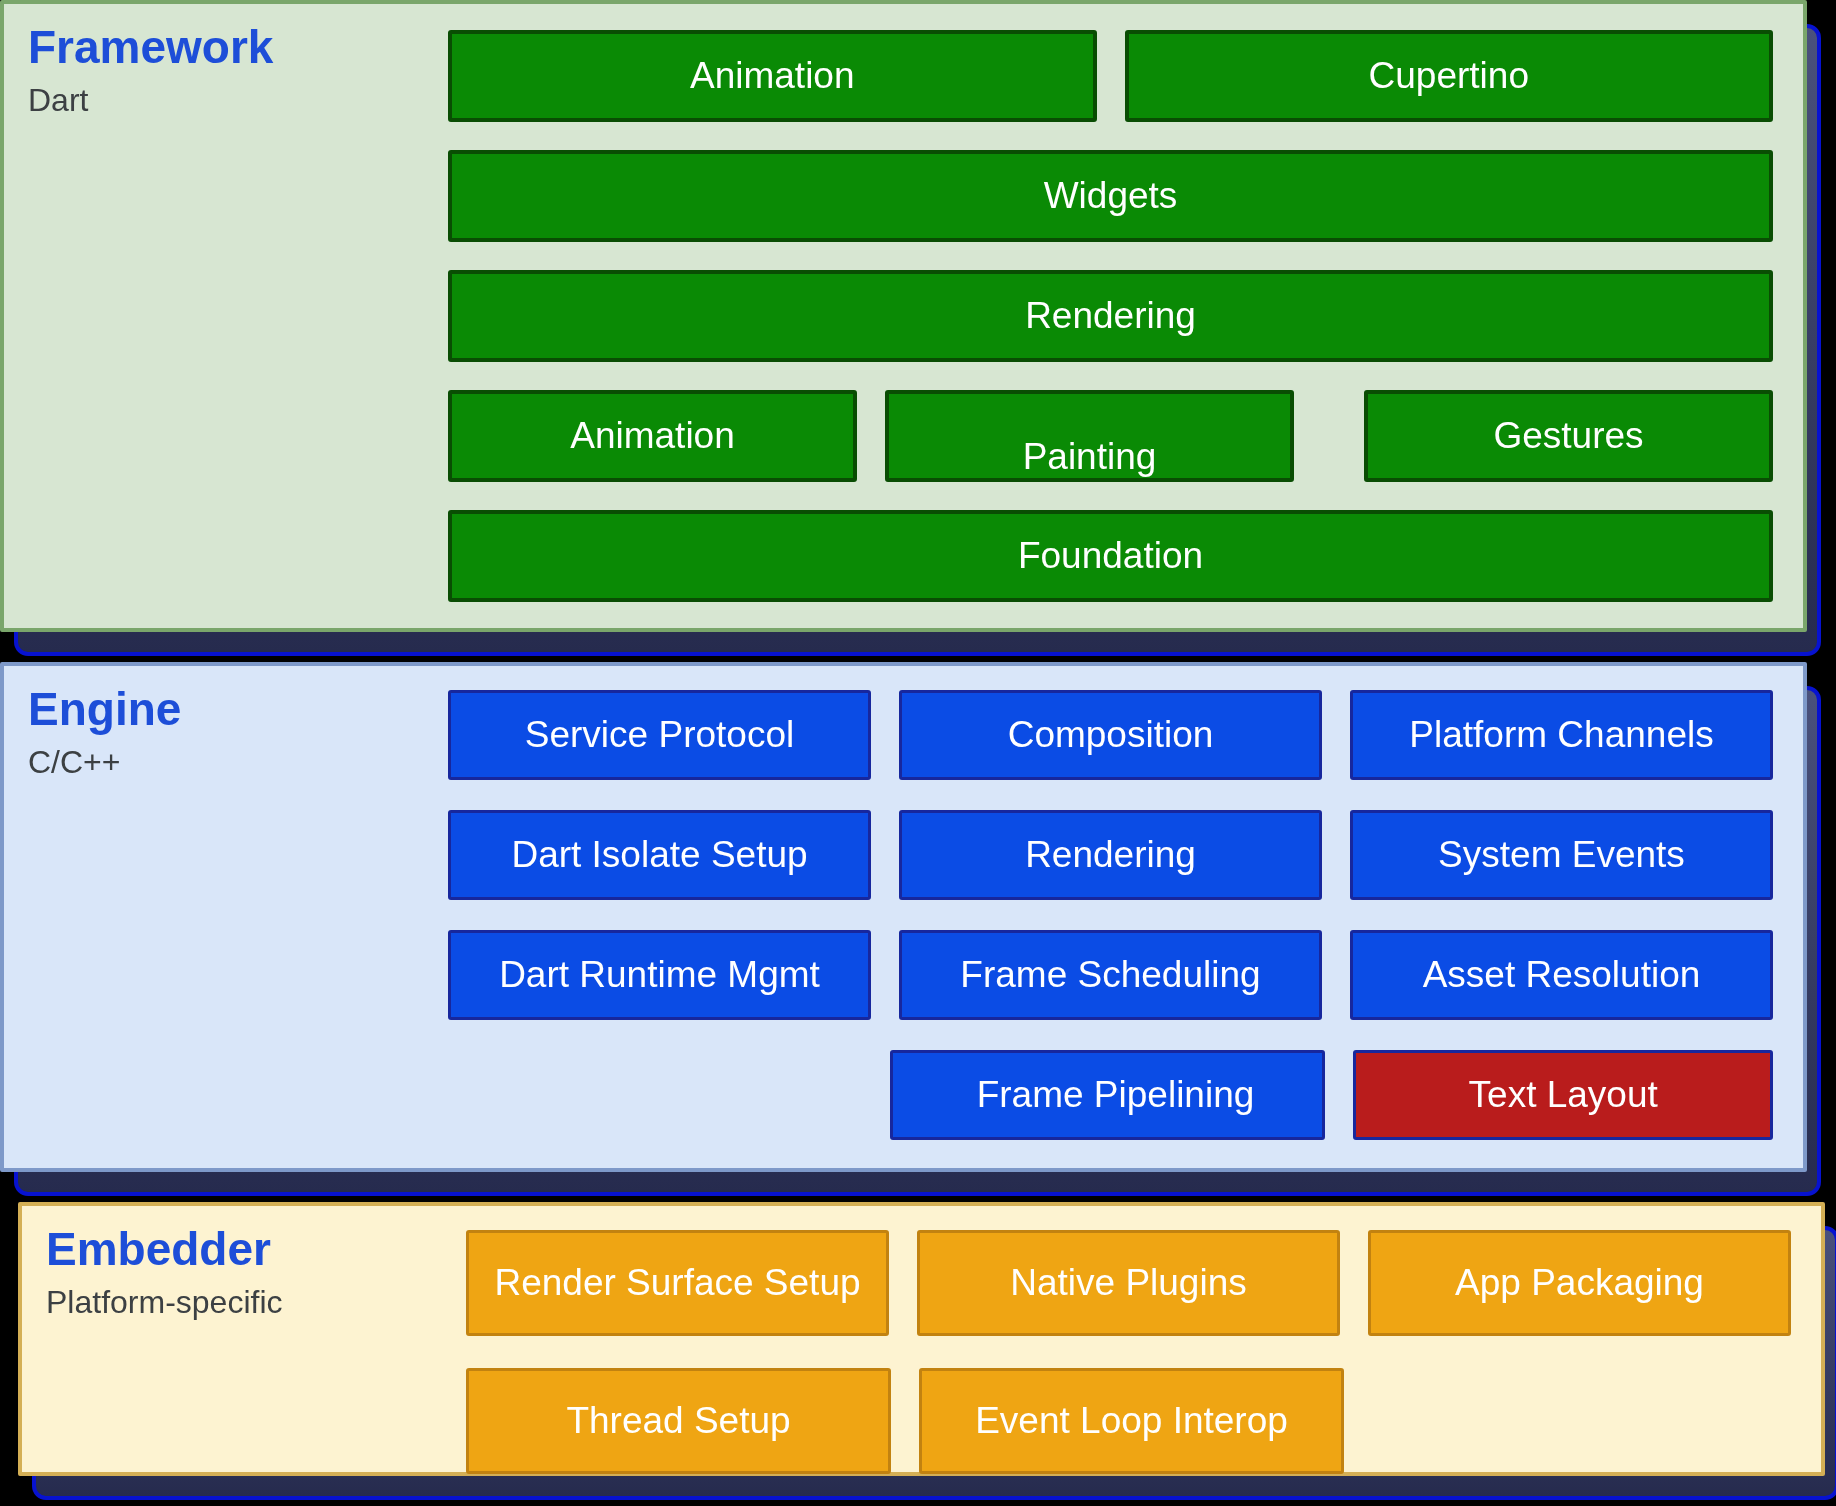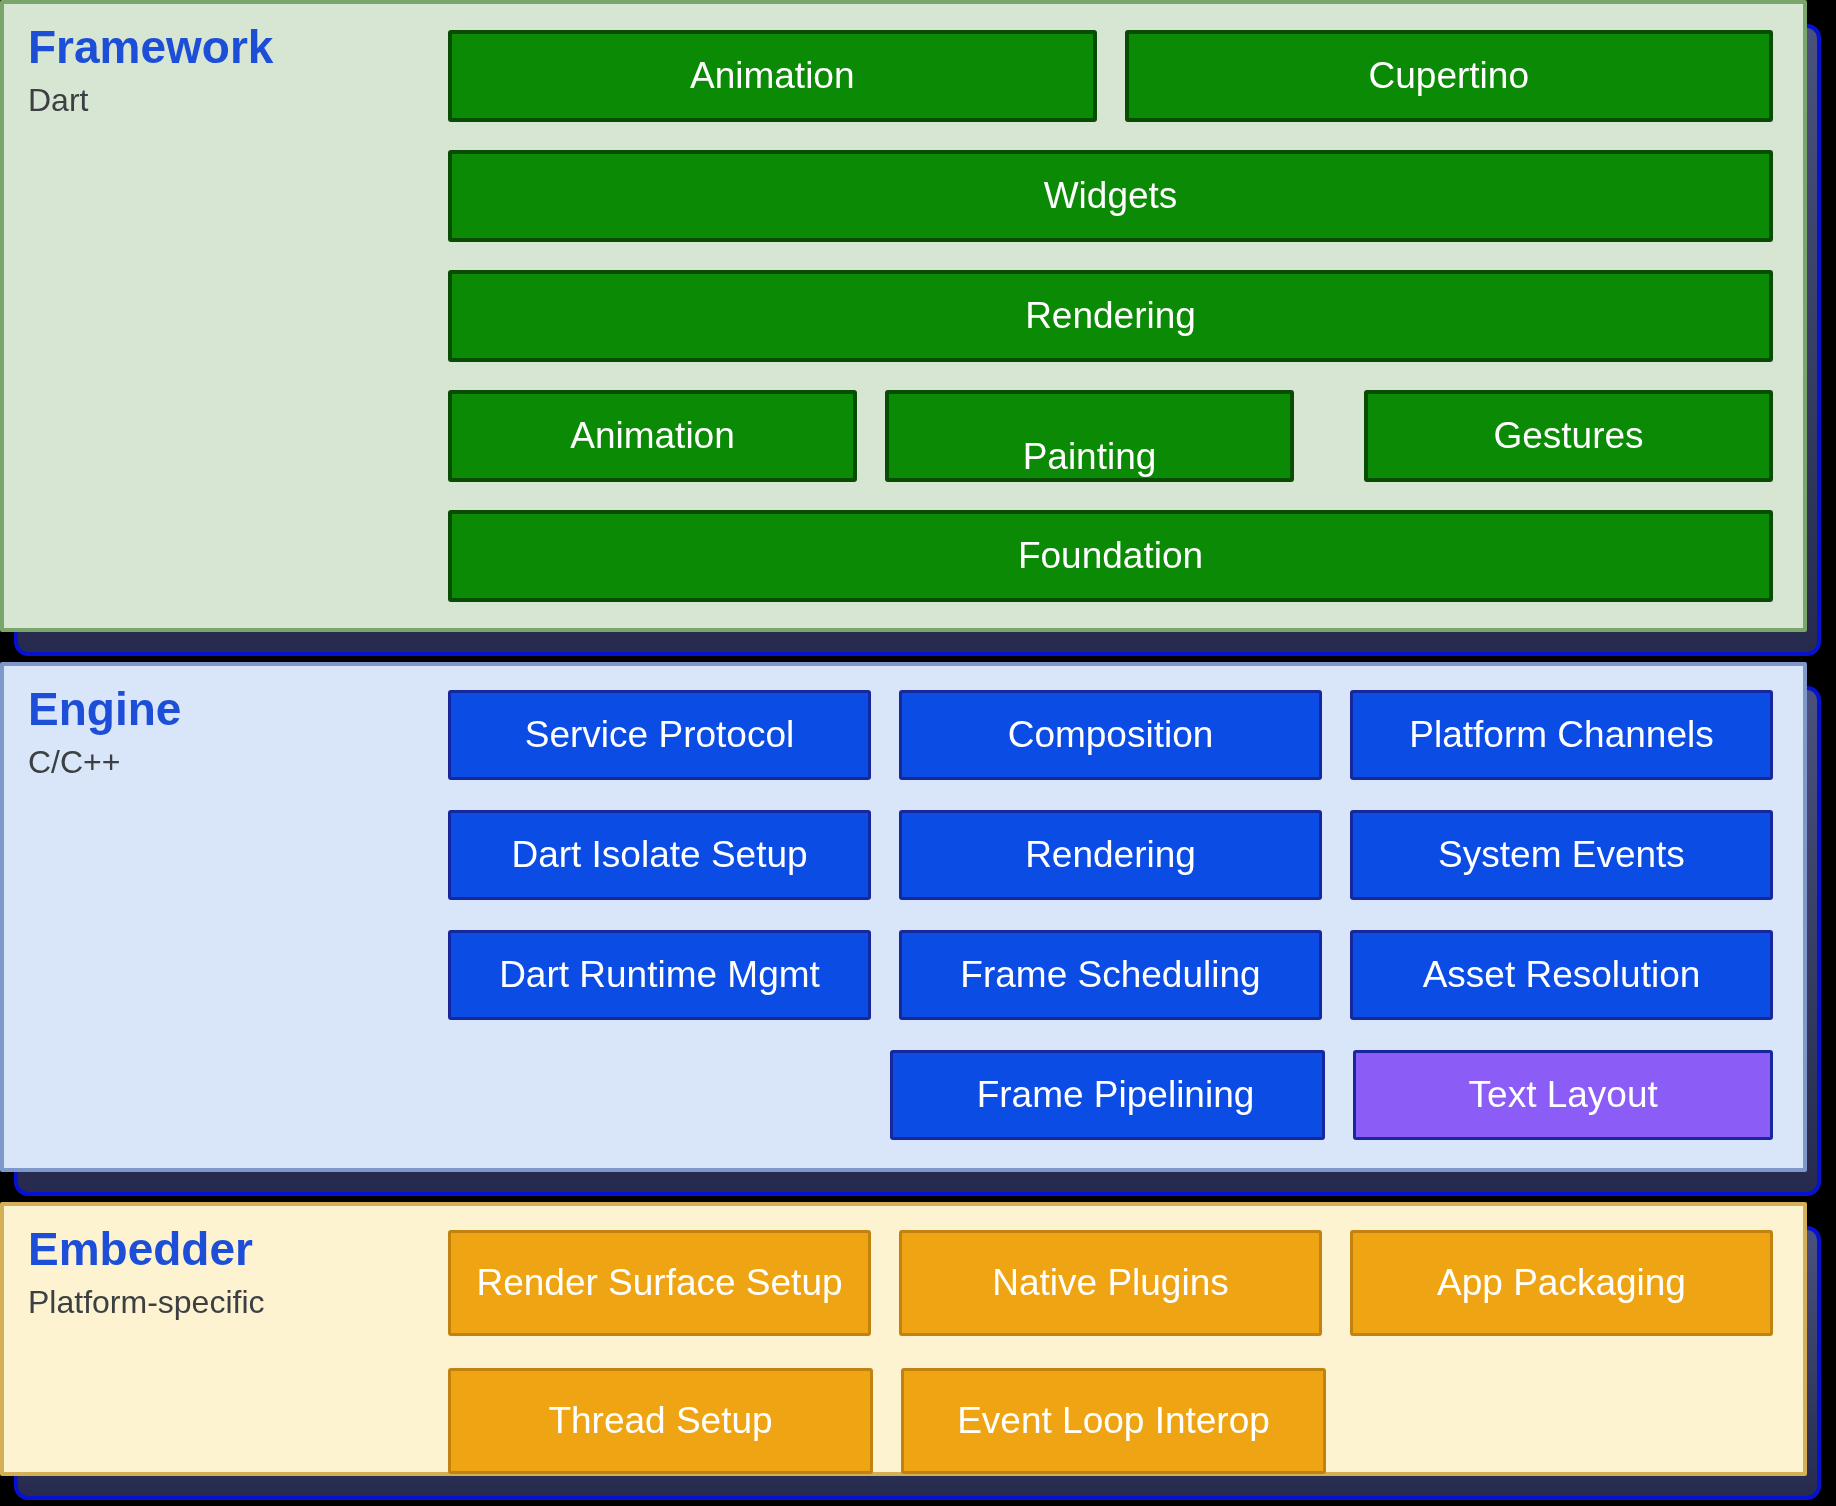--- a/index.html
+++ b/index.html
@@ -24,21 +24,21 @@
 
   .layer-panel {
     position: relative;
     width: 100%; height: 100%;
     border: 4px solid;
     border-radius: 2px;
   }
 
   .layer-framework { height: 632px; }
   .layer-engine    { height: 510px; }
-  .layer-embedder  { height: 274px; }
+  .layer-embedder  { height: 274px; margin-left: 18px; }
 
   .layer-head { position: absolute; left: 24px; top: 16px; }
   .layer-title { font-size: 46px; font-weight: 700; color: #1d4ed8; line-height: 1.2; }
   .layer-sub   { font-size: 32px; font-weight: 400; color: #3c4043; margin-top: 6px; line-height: 1.2; }
 
   .rows {
     position: absolute;
     left: 444px; width: 1325px;
     display: flex; flex-direction: column;
   }
@@ -151,21 +151,21 @@
             </div>
             <div class="box" style="background: rgb(11, 76, 229); border-color: rgb(23, 39, 157);">
               <span>Asset Resolution</span>
             </div>
           </div>
           <div class="row row-3col">
             <div class="spacer"></div>
             <div class="box" style="background: rgb(11, 76, 229); border-color: rgb(23, 39, 157); padding-left: 16px;">
               <span>Frame Pipelining</span>
             </div>
-            <div class="box" style="background: #8b5cf6; border-color: rgb(23, 39, 157); text-align: center;">
+            <div class="box" style="background: #b91c1c; border-color: rgb(23, 39, 157); text-align: center;">
               <span>Text Layout</span>
             </div>
           </div>
         </div>
       </div>
     </div>
     <div class="layer-wrap layer-embedder">
       <div class="layer-shadow" style="background: linear-gradient(rgb(74, 81, 124), rgb(38, 43, 78)); border-color: rgb(7, 18, 208);"></div>
       <div class="layer-panel" style="background: rgb(253, 243, 209); border-color: rgb(212, 175, 85);">
         <div class="layer-head">

